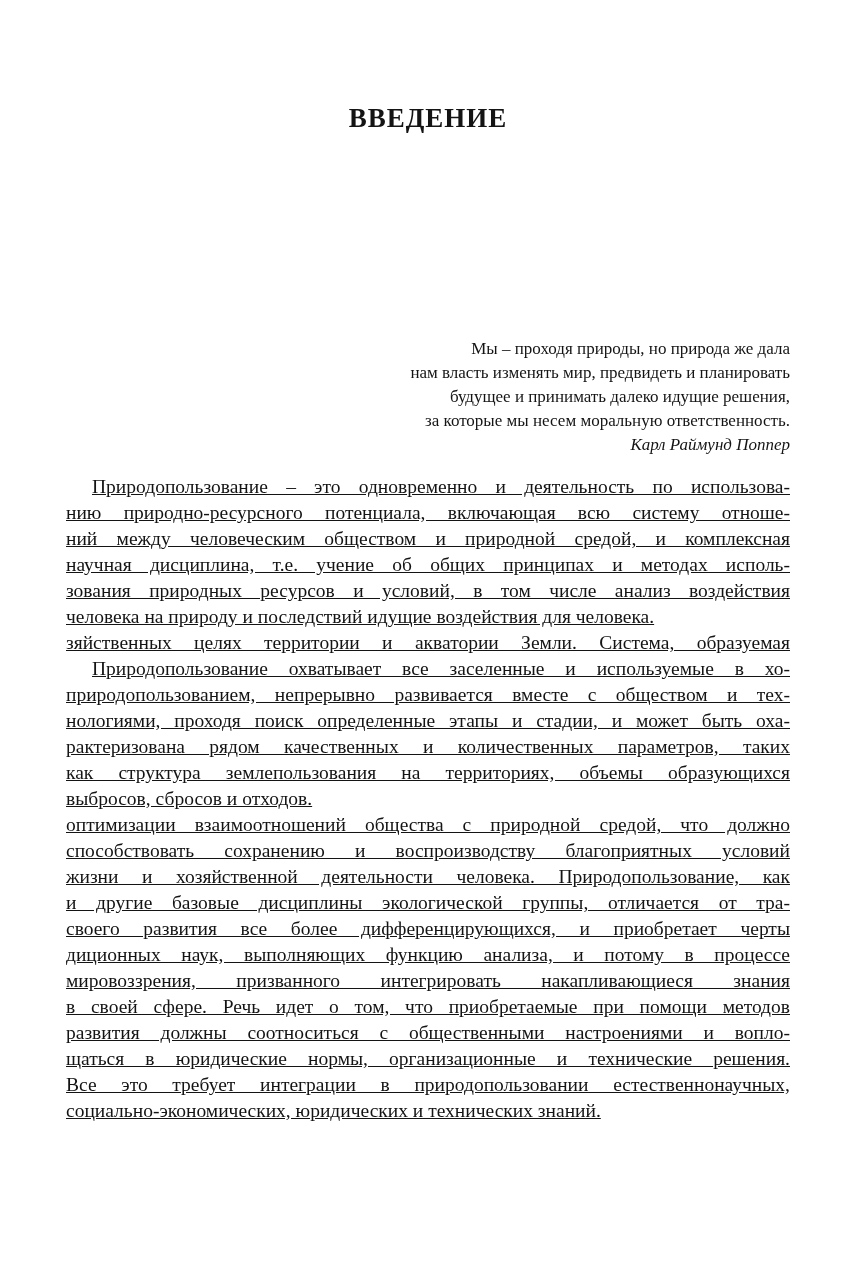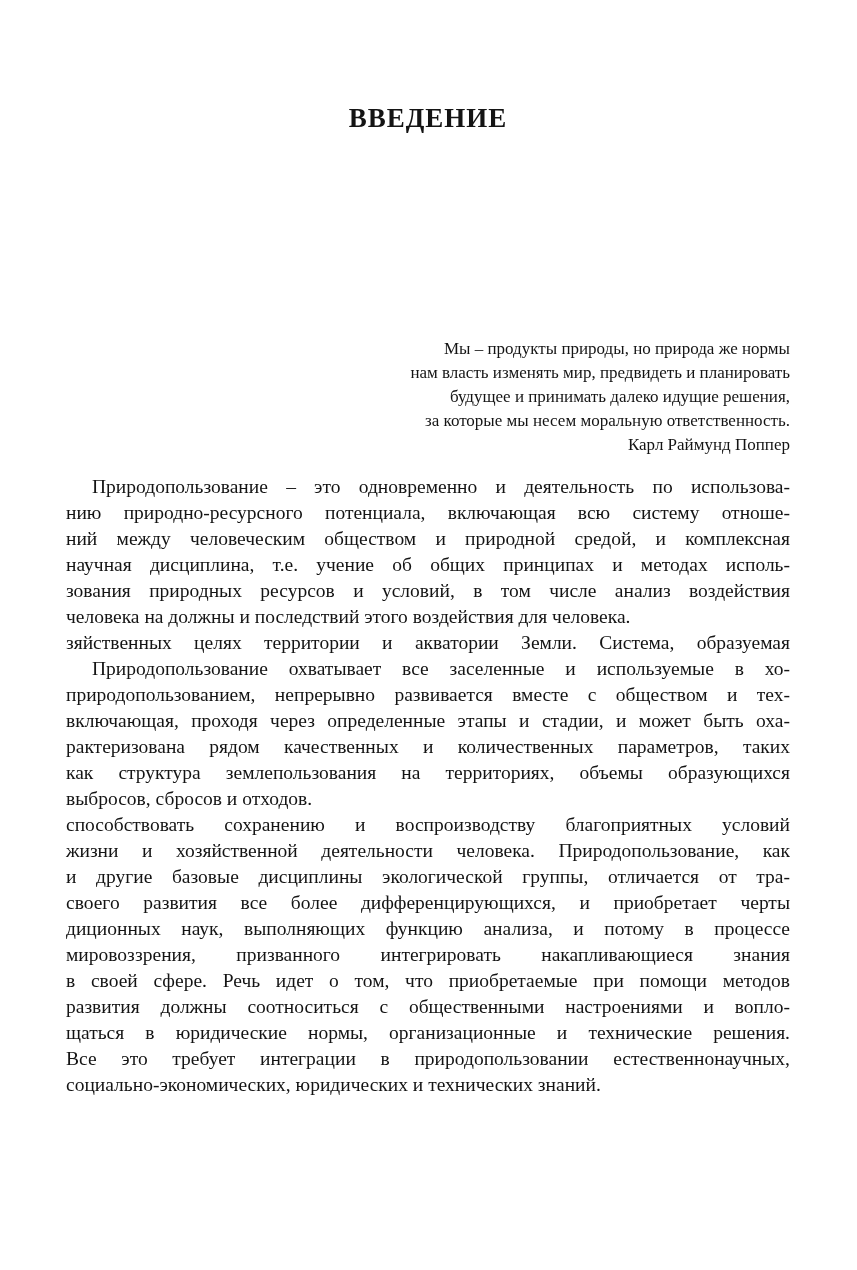--- a/index.html
+++ b/index.html
@@ -33,75 +33,78 @@
     margin-left: auto;
     width: 480px;
     font-size: 17px;
     line-height: 24px;
   }
   .epigraph .line {
     text-align: right;
   }
   .epigraph .attribution {
     text-align: right;
+    font-style: italic;
   }
   .body-text {
     margin-top: 17px;
     font-size: 19.5px;
     line-height: 26px;
   }
   .paragraph {
     margin: 0;
   }
   .body-text .line {
     text-align: justify;
     text-align-last: justify;
+    text-decoration: underline;
   }
   .body-text .line.line-last {
     text-align-last: left;
   }
   .body-text .line.line-first {
     text-indent: 26px;
   }
 </style>
 </head>
 <body>
 
 <div class="page">
   <h1 class="title">ВВЕДЕНИЕ</h1>
 
   <div class="epigraph">
     <div>
-        <div class="line line-first">Мы – продукты природы, но природа же нормы</div>
+        <div class="line line-first">Мы – проходя природы, но природа же дала</div>
         <div class="line">нам власть изменять мир, предвидеть и планировать</div>
         <div class="line">будущее и принимать далеко идущие решения,</div>
         <div class="line line-last">за которые мы несем моральную ответственность.</div>
       </div>
     <div class="attribution">Карл Раймунд Поппер</div>
   </div>
 
   <div class="body-text">
       <div class="paragraph">
         <div class="line line-first">Природопользование – это одновременно и деятельность по использова-</div>
         <div class="line">нию природно-ресурсного потенциала, включающая всю систему отноше-</div>
         <div class="line">ний между человеческим обществом и природной средой, и комплексная</div>
         <div class="line">научная дисциплина, т.е. учение об общих принципах и методах исполь-</div>
         <div class="line">зования природных ресурсов и условий, в том числе анализ воздействия</div>
-        <div class="line line-last">человека на должны и последствий этого воздействия для человека.</div>
+        <div class="line line-last">человека на природу и последствий идущие воздействия для человека.</div>
       </div>
       <div class="paragraph">
         <div class="line">зяйственных целях территории и акватории Земли. Система, образуемая</div>
         <div class="line line-first">Природопользование охватывает все заселенные и используемые в хо-</div>
         <div class="line">природопользованием, непрерывно развивается вместе с обществом и тех-</div>
-        <div class="line">включающая, проходя через определенные этапы и стадии, и может быть оха-</div>
+        <div class="line">нологиями, проходя поиск определенные этапы и стадии, и может быть оха-</div>
         <div class="line">рактеризована рядом качественных и количественных параметров, таких</div>
         <div class="line">как структура землепользования на территориях, объемы образующихся</div>
         <div class="line line-last">выбросов, сбросов и отходов.</div>
       </div>
       <div class="paragraph">
+        <div class="line">оптимизации взаимоотношений общества с природной средой, что должно</div>
         <div class="line">способствовать сохранению и воспроизводству благоприятных условий</div>
         <div class="line">жизни и хозяйственной деятельности человека. Природопользование, как</div>
         <div class="line">и другие базовые дисциплины экологической группы, отличается от тра-</div>
         <div class="line">своего развития все более дифференцирующихся, и приобретает черты</div>
         <div class="line">диционных наук, выполняющих функцию анализа, и потому в процессе</div>
         <div class="line">мировоззрения, призванного интегрировать накапливающиеся знания</div>
         <div class="line">в своей сфере. Речь идет о том, что приобретаемые при помощи методов</div>
         <div class="line">развития должны соотноситься с общественными настроениями и вопло-</div>
         <div class="line">щаться в юридические нормы, организационные и технические решения.</div>
         <div class="line">Все это требует интеграции в природопользовании естественнонаучных,</div>

